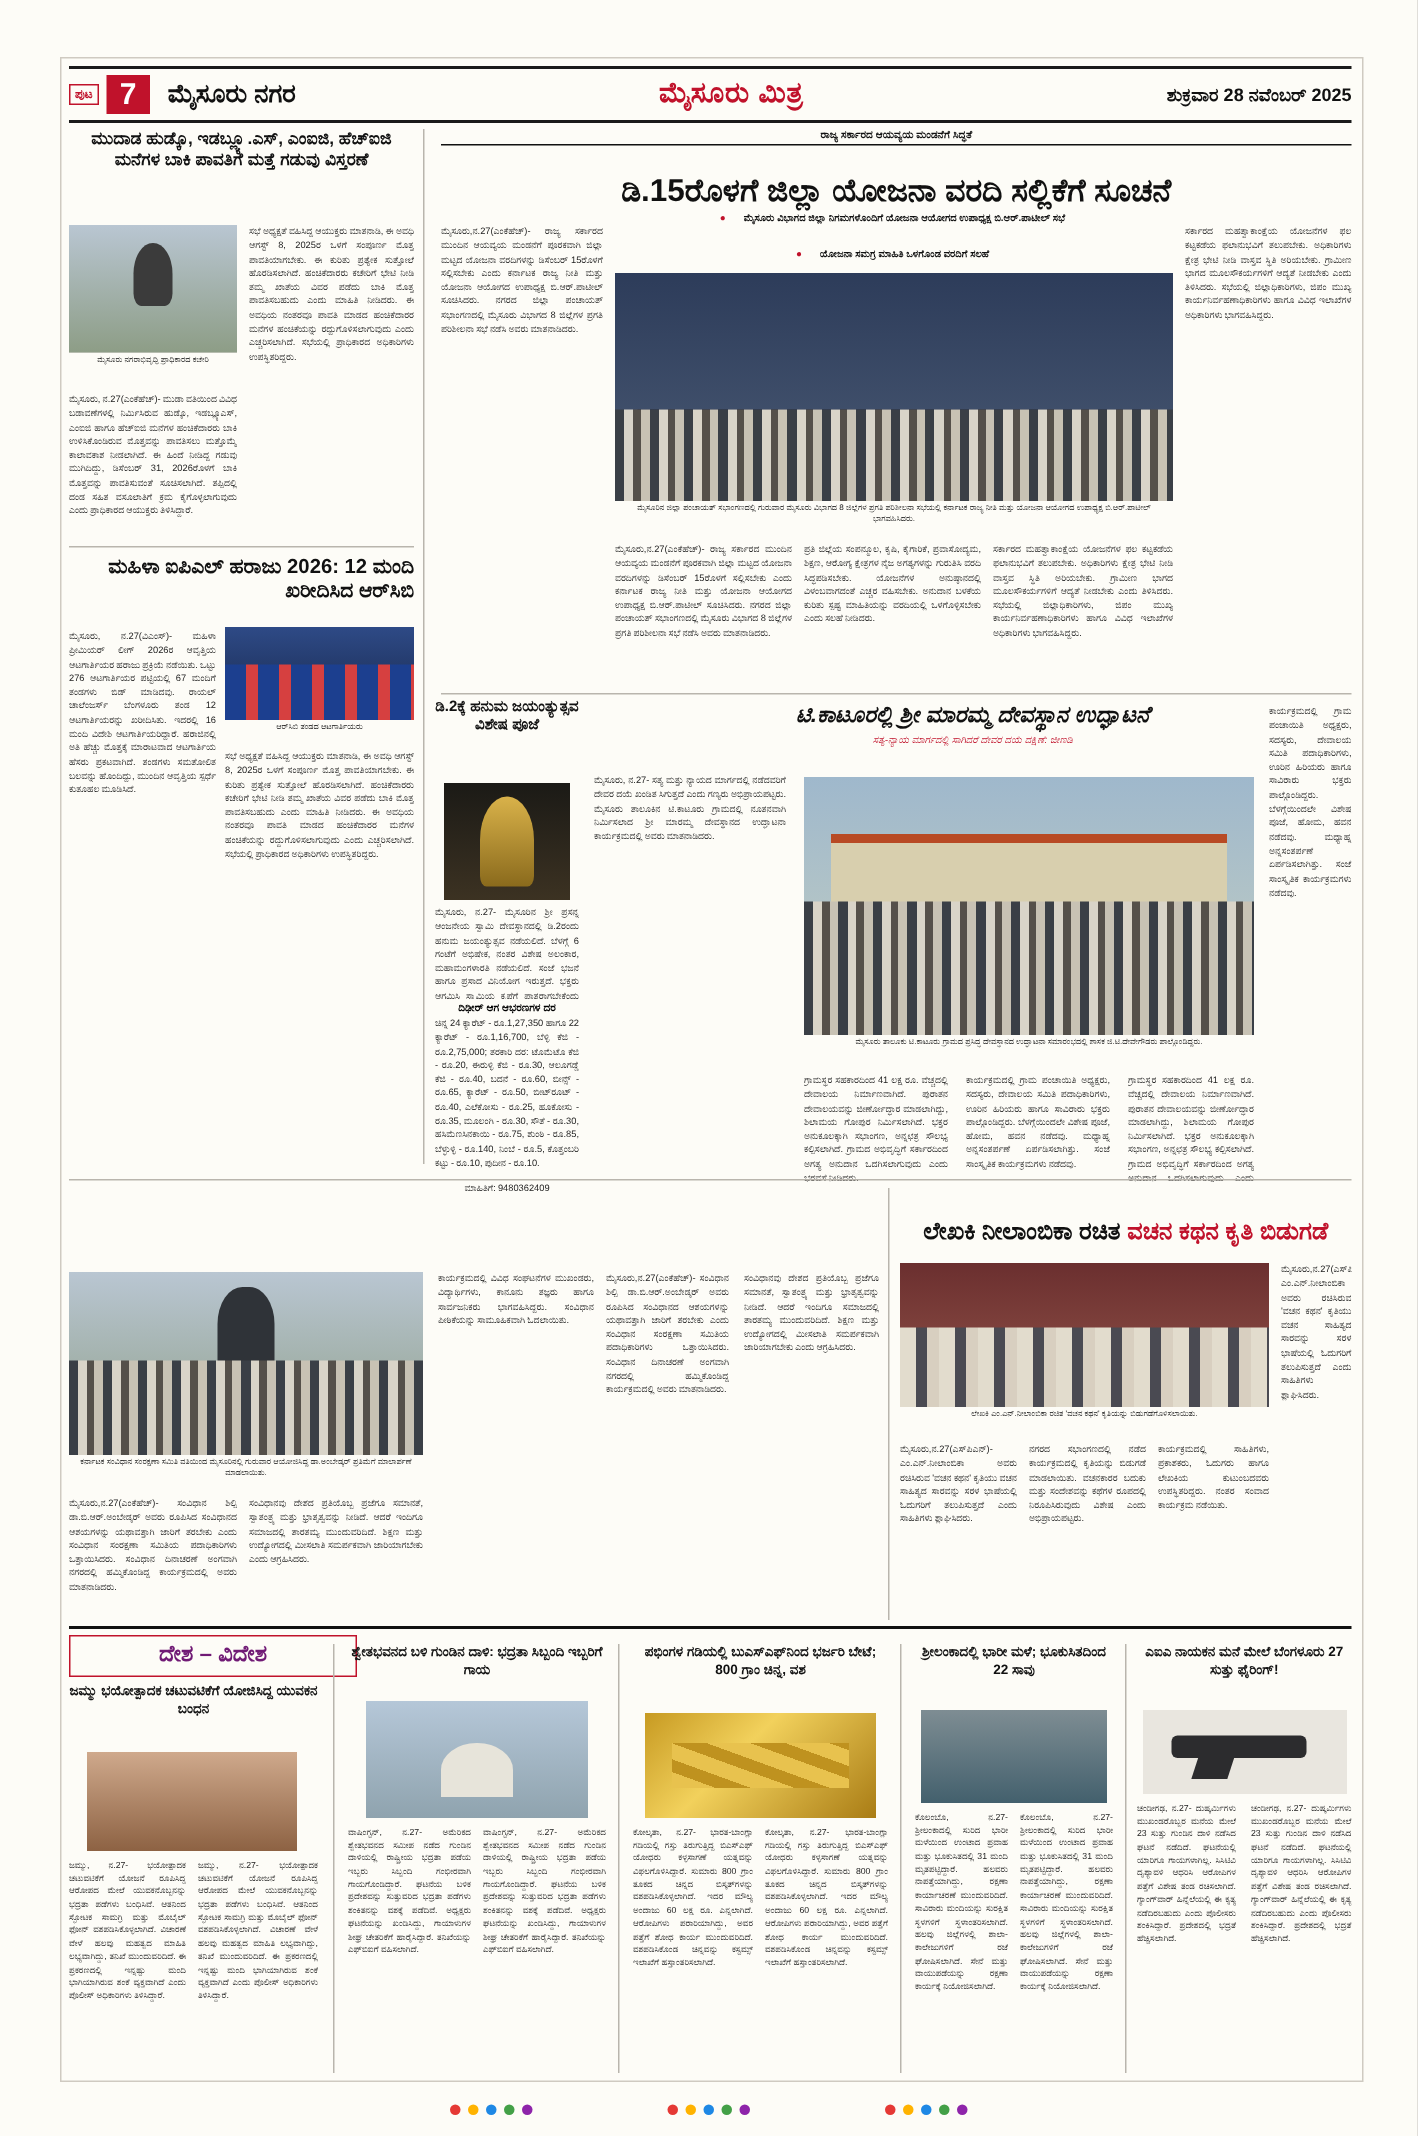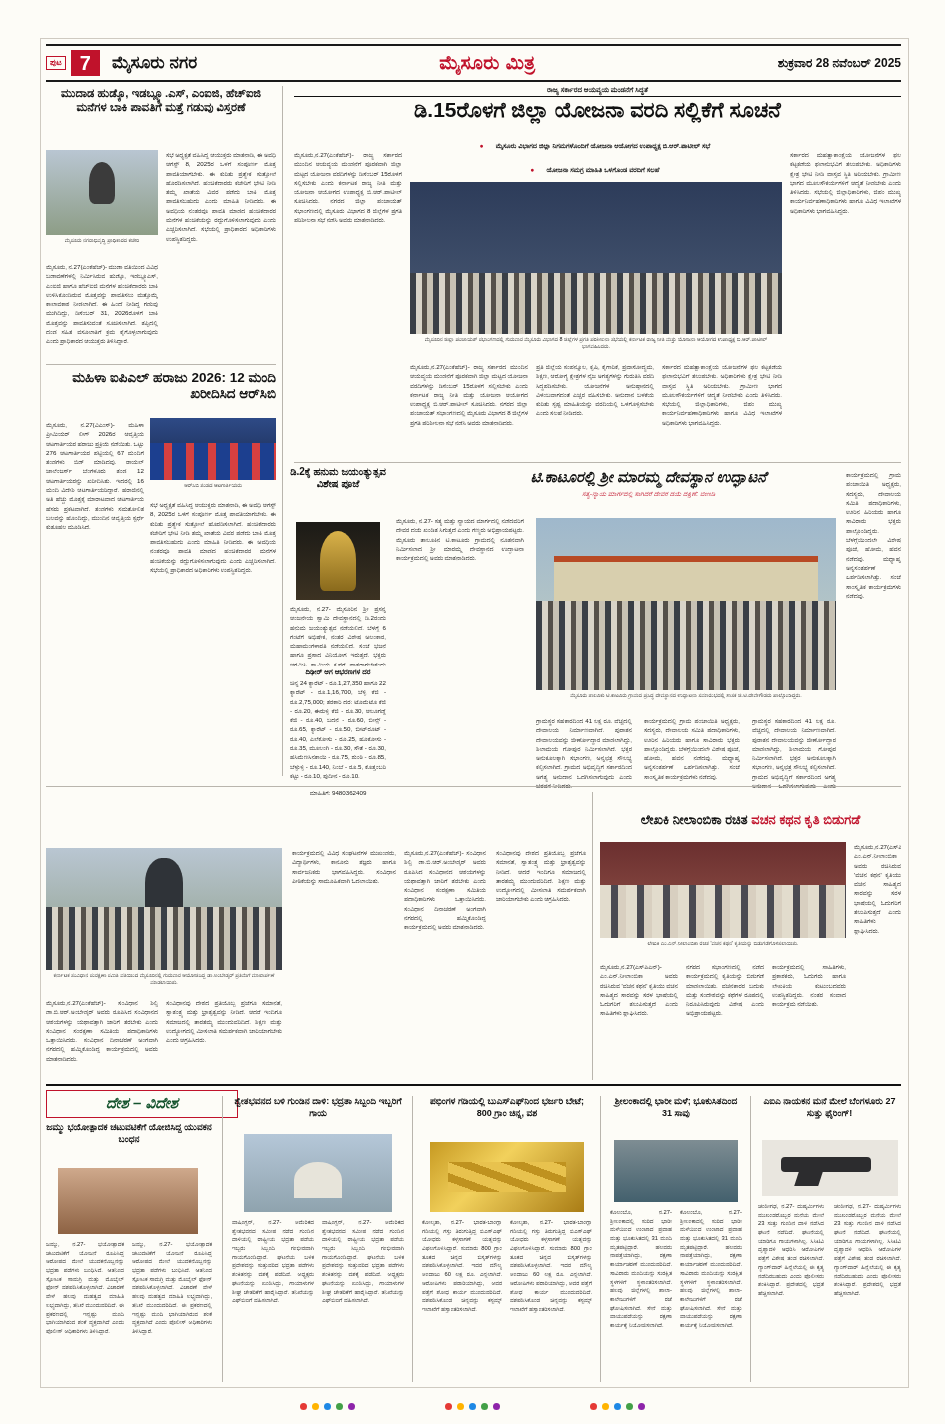--- a/index.html
+++ b/index.html
@@ -61,21 +61,21 @@
     background:repeating-linear-gradient(90deg,#e2dccd 0 11px,#4a4a52 11px 18px,#d8cfc0 18px 26px);}
   
   .h-big{font-size:21px;font-weight:bold;text-align:center;color:#111;line-height:1.18;}
   .h-mid{font-size:15px;font-weight:bold;text-align:center;color:#111;line-height:1.2;}
   .kicker{font-size:7px;text-align:center;color:#111;font-weight:bold;}
   .bullet-line{font-size:6.6px;color:#111;text-align:center;font-weight:bold;}
   .bullet-line span{margin:0 6px;}
   .dot{color:#c0122b;}
   
   .desh{position:absolute;left:46px;top:1090px;width:190px;height:26px;border:1px solid #c0122b;}
-  .desh .t{font-size:15px;font-weight:bold;color:#14532d;text-align:center;line-height:24px;font-style:italic;}
+  .desh .t{font-size:15px;font-weight:bold;color:#701a75;text-align:center;line-height:24px;}
   .bot-hl{font-size:9px;font-weight:bold;color:#111;line-height:1.3;text-align:center;}
   .bot-body{font-size:5.8px;line-height:1.5;text-align:justify;color:#1c1c1c;}
   
   .footer-dots{position:absolute;bottom:14px;left:0;right:0;display:flex;justify-content:center;gap:90px;}
   .dotgroup{display:flex;gap:5px;}
   .dotgroup i{width:7px;height:7px;border-radius:50%;display:block;}
   .border-frame{position:absolute;left:40px;top:38px;width:867px;height:1348px;border:1px solid #cfcac1;pointer-events:none;}
 </style>
 </head>
 <body>
@@ -130,21 +130,21 @@
   <div class="col body-text" style="left:290px;top:604px;width:96px;height:62px;overflow:hidden;">ಮೈಸೂರು, ನ.27- ಮೈಸೂರಿನ ಶ್ರೀ ಪ್ರಸನ್ನ ಆಂಜನೇಯ ಸ್ವಾಮಿ ದೇವಸ್ಥಾನದಲ್ಲಿ ಡಿ.2ರಂದು ಹನುಮ ಜಯಂತ್ಯುತ್ಸವ ನಡೆಯಲಿದೆ. ಬೆಳಗ್ಗೆ 6 ಗಂಟೆಗೆ ಅಭಿಷೇಕ, ನಂತರ ವಿಶೇಷ ಅಲಂಕಾರ, ಮಹಾಮಂಗಳಾರತಿ ನಡೆಯಲಿದೆ. ಸಂಜೆ ಭಜನೆ ಹಾಗೂ ಪ್ರಸಾದ ವಿನಿಯೋಗ ಇರುತ್ತದೆ. ಭಕ್ತರು ಆಗಮಿಸಿ ಸ್ವಾಮಿಯ ಕೃಪೆಗೆ ಪಾತ್ರರಾಗಬೇಕೆಂದು ದೇವಸ್ಥಾನದ ಆಡಳಿತ ಮಂಡಳಿ ಕೋರಿದೆ.</div>
 
   <div class="col" style="left:290px;top:606px;width:96px;">
     <div style="font-size:7px;font-weight:bold;text-align:center;margin-top:62px;">ದಿಢೀರ್ ಆಗ ಆಭರಣಗಳ ದರ</div>
     <div class="body-text" style="height:110px;overflow:hidden;margin-top:2px;">ಚಿನ್ನ 24 ಕ್ಯಾರೆಟ್ - ರೂ.1,27,350 ಹಾಗೂ 22 ಕ್ಯಾರೆಟ್ - ರೂ.1,16,700, ಬೆಳ್ಳಿ ಕೆಜಿ - ರೂ.2,75,000; ತರಕಾರಿ ದರ: ಟೊಮೆಟೊ ಕೆಜಿ - ರೂ.20, ಈರುಳ್ಳಿ ಕೆಜಿ - ರೂ.30, ಆಲೂಗಡ್ಡೆ ಕೆಜಿ - ರೂ.40, ಬದನೆ - ರೂ.60, ಬೀನ್ಸ್ - ರೂ.65, ಕ್ಯಾರೆಟ್ - ರೂ.50, ಬೀಟ್‌ರೂಟ್ - ರೂ.40, ಎಲೆಕೋಸು - ರೂ.25, ಹೂಕೋಸು - ರೂ.35, ಮೂಲಂಗಿ - ರೂ.30, ಸೌತೆ - ರೂ.30, ಹಸಿಮೆಣಸಿನಕಾಯಿ - ರೂ.75, ಶುಂಠಿ - ರೂ.85, ಬೆಳ್ಳುಳ್ಳಿ - ರೂ.140, ನಿಂಬೆ - ರೂ.5, ಕೊತ್ತಂಬರಿ ಕಟ್ಟು - ರೂ.10, ಪುದೀನ - ರೂ.10.</div>
     <div class="body-text" style="text-align:center;">ಮಾಹಿತಿಗೆ: 9480362409</div>
   </div>
 
   <div class="col" style="left:294px;top:86px;width:607px;">
     <div class="kicker" style="border-bottom:1px solid #111;padding-bottom:2px;">ರಾಜ್ಯ ಸರ್ಕಾರದ ಆಯವ್ಯಯ ಮಂಡನೆಗೆ ಸಿದ್ಧತೆ</div>
-    <div class="h-big" style="margin-top:1px;">ಡಿ.15ರೊಳಗೆ ಜಿಲ್ಲಾ ಯೋಜನಾ ವರದಿ ಸಲ್ಲಿಕೆಗೆ ಸೂಚನೆ</div>
+    <div class="h-big" style="margin-top:19px;">ಡಿ.15ರೊಳಗೆ ಜಿಲ್ಲಾ ಯೋಜನಾ ವರದಿ ಸಲ್ಲಿಕೆಗೆ ಸೂಚನೆ</div>
   </div>
 
   <div class="bullet-line" style="position:absolute;left:410px;top:142px;width:370px;">
     <span class="dot">●</span><span>ಮೈಸೂರು ವಿಭಾಗದ ಜಿಲ್ಲಾ ನಿಗಮಗಳೊಂದಿಗೆ ಯೋಜನಾ ಆಯೋಗದ ಉಪಾಧ್ಯಕ್ಷ ಬಿ.ಆರ್.ಪಾಟೀಲ್ ಸಭೆ</span>
   </div>
   <div class="bullet-line" style="position:absolute;left:410px;top:166px;width:370px;">
     <span class="dot">●</span><span>ಯೋಜನಾ ಸಮಗ್ರ ಮಾಹಿತಿ ಒಳಗೊಂಡ ವರದಿಗೆ ಸಲಹೆ</span>
   </div>
 
   <div class="photo" style="left:410px;top:182px;width:372px;height:152px;">
@@ -196,21 +196,21 @@
   </div>
   <div class="col body-text" style="left:46px;top:998px;width:112px;height:82px;overflow:hidden;">ಮೈಸೂರು,ನ.27(ಎಂಕೆಹೆಚ್)- ಸಂವಿಧಾನ ಶಿಲ್ಪಿ ಡಾ.ಬಿ.ಆರ್.ಅಂಬೇಡ್ಕರ್ ಅವರು ರೂಪಿಸಿದ ಸಂವಿಧಾನದ ಆಶಯಗಳನ್ನು ಯಥಾವತ್ತಾಗಿ ಜಾರಿಗೆ ತರಬೇಕು ಎಂದು ಸಂವಿಧಾನ ಸಂರಕ್ಷಣಾ ಸಮಿತಿಯ ಪದಾಧಿಕಾರಿಗಳು ಒತ್ತಾಯಿಸಿದರು. ಸಂವಿಧಾನ ದಿನಾಚರಣೆ ಅಂಗವಾಗಿ ನಗರದಲ್ಲಿ ಹಮ್ಮಿಕೊಂಡಿದ್ದ ಕಾರ್ಯಕ್ರಮದಲ್ಲಿ ಅವರು ಮಾತನಾಡಿದರು.</div>
   <div class="col body-text" style="left:166px;top:998px;width:116px;height:82px;overflow:hidden;">ಸಂವಿಧಾನವು ದೇಶದ ಪ್ರತಿಯೊಬ್ಬ ಪ್ರಜೆಗೂ ಸಮಾನತೆ, ಸ್ವಾತಂತ್ರ್ಯ ಮತ್ತು ಭ್ರಾತೃತ್ವವನ್ನು ನೀಡಿದೆ. ಆದರೆ ಇಂದಿಗೂ ಸಮಾಜದಲ್ಲಿ ತಾರತಮ್ಯ ಮುಂದುವರಿದಿದೆ. ಶಿಕ್ಷಣ ಮತ್ತು ಉದ್ಯೋಗದಲ್ಲಿ ಮೀಸಲಾತಿ ಸಮರ್ಪಕವಾಗಿ ಜಾರಿಯಾಗಬೇಕು ಎಂದು ಆಗ್ರಹಿಸಿದರು.</div>
   <div class="col body-text" style="left:292px;top:848px;width:104px;height:232px;overflow:hidden;">ಕಾರ್ಯಕ್ರಮದಲ್ಲಿ ವಿವಿಧ ಸಂಘಟನೆಗಳ ಮುಖಂಡರು, ವಿದ್ಯಾರ್ಥಿಗಳು, ಕಾನೂನು ತಜ್ಞರು ಹಾಗೂ ಸಾರ್ವಜನಿಕರು ಭಾಗವಹಿಸಿದ್ದರು. ಸಂವಿಧಾನ ಪೀಠಿಕೆಯನ್ನು ಸಾಮೂಹಿಕವಾಗಿ ಓದಲಾಯಿತು.</div>
   <div class="col body-text" style="left:404px;top:848px;width:82px;height:232px;overflow:hidden;">ಮೈಸೂರು,ನ.27(ಎಂಕೆಹೆಚ್)- ಸಂವಿಧಾನ ಶಿಲ್ಪಿ ಡಾ.ಬಿ.ಆರ್.ಅಂಬೇಡ್ಕರ್ ಅವರು ರೂಪಿಸಿದ ಸಂವಿಧಾನದ ಆಶಯಗಳನ್ನು ಯಥಾವತ್ತಾಗಿ ಜಾರಿಗೆ ತರಬೇಕು ಎಂದು ಸಂವಿಧಾನ ಸಂರಕ್ಷಣಾ ಸಮಿತಿಯ ಪದಾಧಿಕಾರಿಗಳು ಒತ್ತಾಯಿಸಿದರು. ಸಂವಿಧಾನ ದಿನಾಚರಣೆ ಅಂಗವಾಗಿ ನಗರದಲ್ಲಿ ಹಮ್ಮಿಕೊಂಡಿದ್ದ ಕಾರ್ಯಕ್ರಮದಲ್ಲಿ ಅವರು ಮಾತನಾಡಿದರು.</div>
   <div class="col body-text" style="left:496px;top:848px;width:90px;height:232px;overflow:hidden;">ಸಂವಿಧಾನವು ದೇಶದ ಪ್ರತಿಯೊಬ್ಬ ಪ್ರಜೆಗೂ ಸಮಾನತೆ, ಸ್ವಾತಂತ್ರ್ಯ ಮತ್ತು ಭ್ರಾತೃತ್ವವನ್ನು ನೀಡಿದೆ. ಆದರೆ ಇಂದಿಗೂ ಸಮಾಜದಲ್ಲಿ ತಾರತಮ್ಯ ಮುಂದುವರಿದಿದೆ. ಶಿಕ್ಷಣ ಮತ್ತು ಉದ್ಯೋಗದಲ್ಲಿ ಮೀಸಲಾತಿ ಸಮರ್ಪಕವಾಗಿ ಜಾರಿಯಾಗಬೇಕು ಎಂದು ಆಗ್ರಹಿಸಿದರು.</div>
 
   <div class="rule-v" style="left:592px;top:792px;height:288px;"></div>
 
   <div class="col" style="left:600px;top:812px;width:301px;">
-    <div class="h-mid" style="font-size:13px;">
+    <div class="h-mid" style="font-size:16px;">
       <span>ಲೇಖಕಿ ನೀಲಾಂಬಿಕಾ ರಚಿತ</span>
       <span class="red">ವಚನ ಕಥನ ಕೃತಿ ಬಿಡುಗಡೆ</span>
     </div>
   </div>
   <div class="photo" style="left:600px;top:842px;width:246px;height:96px;">
     <div class="ph-release"></div>
   </div>
   <div class="col" style="left:600px;top:940px;width:246px;">
     <div class="cap">ಲೇಖಕಿ ಎಂ.ಎನ್.ನೀಲಾಂಬಿಕಾ ರಚಿತ 'ವಚನ ಕಥನ' ಕೃತಿಯನ್ನು ಬಿಡುಗಡೆಗೊಳಿಸಲಾಯಿತು.</div>
   </div>
@@ -252,21 +252,21 @@
   </div>
   <div class="photo" style="left:430px;top:1142px;width:154px;height:70px;">
       <div class="ph-gold"></div>
     </div>
   <div class="col bot-body" style="left:422px;top:1218px;width:80px;height:162px;overflow:hidden;">ಕೋಲ್ಕತಾ, ನ.27- ಭಾರತ-ಬಾಂಗ್ಲಾ ಗಡಿಯಲ್ಲಿ ಗಸ್ತು ತಿರುಗುತ್ತಿದ್ದ ಬಿಎಸ್‌ಎಫ್ ಯೋಧರು ಕಳ್ಳಸಾಗಣೆ ಯತ್ನವನ್ನು ವಿಫಲಗೊಳಿಸಿದ್ದಾರೆ. ಸುಮಾರು 800 ಗ್ರಾಂ ತೂಕದ ಚಿನ್ನದ ಬಿಸ್ಕತ್‌ಗಳನ್ನು ವಶಪಡಿಸಿಕೊಳ್ಳಲಾಗಿದೆ. ಇದರ ಮೌಲ್ಯ ಅಂದಾಜು 60 ಲಕ್ಷ ರೂ. ಎನ್ನಲಾಗಿದೆ. ಆರೋಪಿಗಳು ಪರಾರಿಯಾಗಿದ್ದು, ಅವರ ಪತ್ತೆಗೆ ಶೋಧ ಕಾರ್ಯ ಮುಂದುವರಿದಿದೆ. ವಶಪಡಿಸಿಕೊಂಡ ಚಿನ್ನವನ್ನು ಕಸ್ಟಮ್ಸ್ ಇಲಾಖೆಗೆ ಹಸ್ತಾಂತರಿಸಲಾಗಿದೆ.</div>
   <div class="col bot-body" style="left:510px;top:1218px;width:82px;height:162px;overflow:hidden;">ಕೋಲ್ಕತಾ, ನ.27- ಭಾರತ-ಬಾಂಗ್ಲಾ ಗಡಿಯಲ್ಲಿ ಗಸ್ತು ತಿರುಗುತ್ತಿದ್ದ ಬಿಎಸ್‌ಎಫ್ ಯೋಧರು ಕಳ್ಳಸಾಗಣೆ ಯತ್ನವನ್ನು ವಿಫಲಗೊಳಿಸಿದ್ದಾರೆ. ಸುಮಾರು 800 ಗ್ರಾಂ ತೂಕದ ಚಿನ್ನದ ಬಿಸ್ಕತ್‌ಗಳನ್ನು ವಶಪಡಿಸಿಕೊಳ್ಳಲಾಗಿದೆ. ಇದರ ಮೌಲ್ಯ ಅಂದಾಜು 60 ಲಕ್ಷ ರೂ. ಎನ್ನಲಾಗಿದೆ. ಆರೋಪಿಗಳು ಪರಾರಿಯಾಗಿದ್ದು, ಅವರ ಪತ್ತೆಗೆ ಶೋಧ ಕಾರ್ಯ ಮುಂದುವರಿದಿದೆ. ವಶಪಡಿಸಿಕೊಂಡ ಚಿನ್ನವನ್ನು ಕಸ್ಟಮ್ಸ್ ಇಲಾಖೆಗೆ ಹಸ್ತಾಂತರಿಸಲಾಗಿದೆ.</div>
 
   <div class="rule-v" style="left:600px;top:1096px;height:286px;"></div>
 
   <div class="col" style="left:610px;top:1096px;width:132px;">
-    <div class="bot-hl red">ಶ್ರೀಲಂಕಾದಲ್ಲಿ ಭಾರೀ ಮಳೆ; ಭೂಕುಸಿತದಿಂದ 31 ಸಾವು</div>
+    <div class="bot-hl red">ಶ್ರೀಲಂಕಾದಲ್ಲಿ ಭಾರೀ ಮಳೆ; ಭೂಕುಸಿತದಿಂದ 22 ಸಾವು</div>
   </div>
   <div class="photo" style="left:614px;top:1140px;width:124px;height:62px;">
       <div class="ph-flood"></div>
     </div>
   <div class="col bot-body" style="left:610px;top:1208px;width:62px;height:172px;overflow:hidden;">ಕೊಲಂಬೊ, ನ.27- ಶ್ರೀಲಂಕಾದಲ್ಲಿ ಸುರಿದ ಭಾರೀ ಮಳೆಯಿಂದ ಉಂಟಾದ ಪ್ರವಾಹ ಮತ್ತು ಭೂಕುಸಿತದಲ್ಲಿ 31 ಮಂದಿ ಮೃತಪಟ್ಟಿದ್ದಾರೆ. ಹಲವರು ನಾಪತ್ತೆಯಾಗಿದ್ದು, ರಕ್ಷಣಾ ಕಾರ್ಯಾಚರಣೆ ಮುಂದುವರಿದಿದೆ. ಸಾವಿರಾರು ಮಂದಿಯನ್ನು ಸುರಕ್ಷಿತ ಸ್ಥಳಗಳಿಗೆ ಸ್ಥಳಾಂತರಿಸಲಾಗಿದೆ. ಹಲವು ಜಿಲ್ಲೆಗಳಲ್ಲಿ ಶಾಲಾ-ಕಾಲೇಜುಗಳಿಗೆ ರಜೆ ಘೋಷಿಸಲಾಗಿದೆ. ಸೇನೆ ಮತ್ತು ವಾಯುಪಡೆಯನ್ನು ರಕ್ಷಣಾ ಕಾರ್ಯಕ್ಕೆ ನಿಯೋಜಿಸಲಾಗಿದೆ.</div>
   <div class="col bot-body" style="left:680px;top:1208px;width:62px;height:172px;overflow:hidden;">ಕೊಲಂಬೊ, ನ.27- ಶ್ರೀಲಂಕಾದಲ್ಲಿ ಸುರಿದ ಭಾರೀ ಮಳೆಯಿಂದ ಉಂಟಾದ ಪ್ರವಾಹ ಮತ್ತು ಭೂಕುಸಿತದಲ್ಲಿ 31 ಮಂದಿ ಮೃತಪಟ್ಟಿದ್ದಾರೆ. ಹಲವರು ನಾಪತ್ತೆಯಾಗಿದ್ದು, ರಕ್ಷಣಾ ಕಾರ್ಯಾಚರಣೆ ಮುಂದುವರಿದಿದೆ. ಸಾವಿರಾರು ಮಂದಿಯನ್ನು ಸುರಕ್ಷಿತ ಸ್ಥಳಗಳಿಗೆ ಸ್ಥಳಾಂತರಿಸಲಾಗಿದೆ. ಹಲವು ಜಿಲ್ಲೆಗಳಲ್ಲಿ ಶಾಲಾ-ಕಾಲೇಜುಗಳಿಗೆ ರಜೆ ಘೋಷಿಸಲಾಗಿದೆ. ಸೇನೆ ಮತ್ತು ವಾಯುಪಡೆಯನ್ನು ರಕ್ಷಣಾ ಕಾರ್ಯಕ್ಕೆ ನಿಯೋಜಿಸಲಾಗಿದೆ.</div>
 
   <div class="rule-v" style="left:750px;top:1096px;height:286px;"></div>
 
   <div class="col" style="left:758px;top:1096px;width:143px;">

